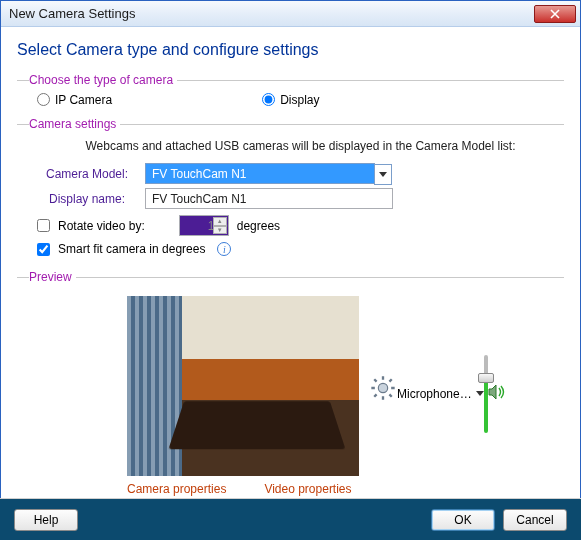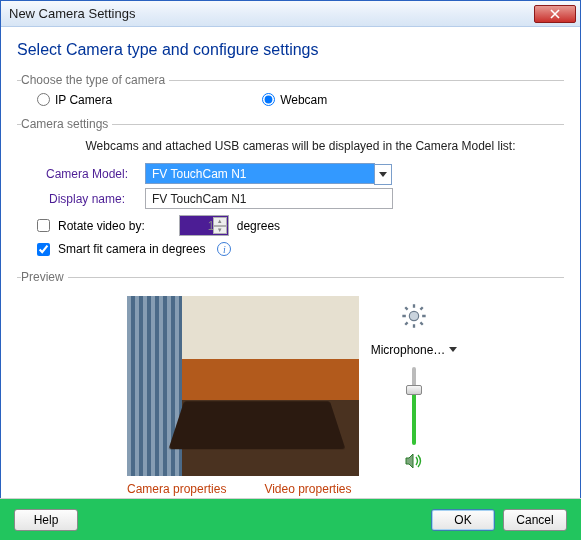--- a/index.html
+++ b/index.html
@@ -40,23 +40,23 @@
     margin: 4px 0 14px 0;
   }
   fieldset.group {
     border: none;
     border-top: 1px solid #c9c9c9;
     margin: 0 0 6px 0;
     padding: 6px 0 4px 0;
   }
   fieldset.group > legend {
     font-size: 12px;
-    color: #737373;
+    color: #a21caf;
     padding: 0 4px 0 0;
-    margin-left: 4px;
+    margin-left: 12px;
   }
   .row { display:flex; align-items:center; gap:8px; margin:4px 0 4px 20px; }
   .radio-row { display:flex; align-items:center; margin-left: 20px; }
   .radio-row label { display:flex; align-items:flex-start; gap:5px; }
   .radio-row .spacer { width: 150px; }
   .info-line { margin: 2px 0 10px 20px; color:#222;text-align:center; }
   .field-label { width: 100px; color:#4c1d95;text-align:center; }
   .combo {
     width: 230px; height: 21px;
     border: 1px solid #7a9ecb;
@@ -108,33 +108,33 @@
   }
   .preview-img::before{
     content:""; position:absolute; left:0;top:0;width:55px;height:100%;
     background: repeating-linear-gradient(to right,#869db3 0 4px,#4b6a88 4px 8px);
   }
   .preview-img::after{
     content:""; position:absolute; left:50px; bottom:28px; width:160px; height:50px;
     background:#2b1a10; transform: perspective(80px) rotateX(18deg);
     border-radius:3px;
   }
-  .side-panel { width: 90px; display:flex; flex-direction:column; align-items:center; padding-top:6px;}
+  .side-panel { width: 90px; display:flex; flex-direction:row; align-items:center; padding-top:6px;}
   .gear-icon svg { width:28px;height:28px; }
   .mic-row { display:flex; align-items:center; gap:4px; margin-top:10px; font-size:12px;}
   .slider-wrap { margin-top:10px; height:78px; width:20px; display:flex; align-items:center; justify-content:center; position:relative;}
   .slider-track { width:4px; height:78px; background: linear-gradient(to bottom,#bbb 0%, #bbb 30%, #35c335 30%, #35c335 100%); border-radius:2px;}
   .slider-thumb { position:absolute; top:18px; width:16px; height:10px; background:linear-gradient(#f7f7f7,#d0d0d0); border:1px solid #888; border-radius:2px;}
   .speaker-icon { margin-top:8px; color:#2aa82a; }
   .links-row { display:flex; gap: 38px; margin: 6px 0 0 110px; }
   .links-row a { color:#c2410c; text-decoration:none; font-size:12px; cursor:pointer;}
   .footer {
     position:absolute; left:0; right:0; bottom:0;
     border-top:1px solid #d0d0d0;
-    background:#22c55e;
+    background:#0c4a6e;
     height:42px;
     display:flex; align-items:center; padding:0 14px;
   }
   .btn {
     min-width:64px; height:22px;
     border:1px solid #8a8a8a; background:linear-gradient(#fdfdfd,#e6e6e6);
     border-radius:3px; font-family:inherit; font-size:12px;
     padding: 0 12px; cursor:pointer;
   }
   .btn.default { border:1px solid #3c7fb1; box-shadow: inset 0 0 0 1px #a4d1f2; }
@@ -159,21 +159,21 @@
   <fieldset class="group">
     <legend>Choose the type of camera</legend>
     <div class="radio-row">
       <label>
         <input type="radio" name="camtype" style="">
         <span>IP Camera</span>
       </label>
       <div class="spacer"></div>
       <label>
         <input type="radio" name="camtype" checked="" style="">
-        <span>Webcam</span>
+        <span>Display</span>
       </label>
     </div>
   </fieldset>
 
   <fieldset class="group">
     <legend>Camera settings</legend>
     <div class="info-line">Webcams and attached USB cameras will be displayed in the Camera Model list:</div>
 
     <div class="row">
       <span class="field-label">Camera Model:</span>

